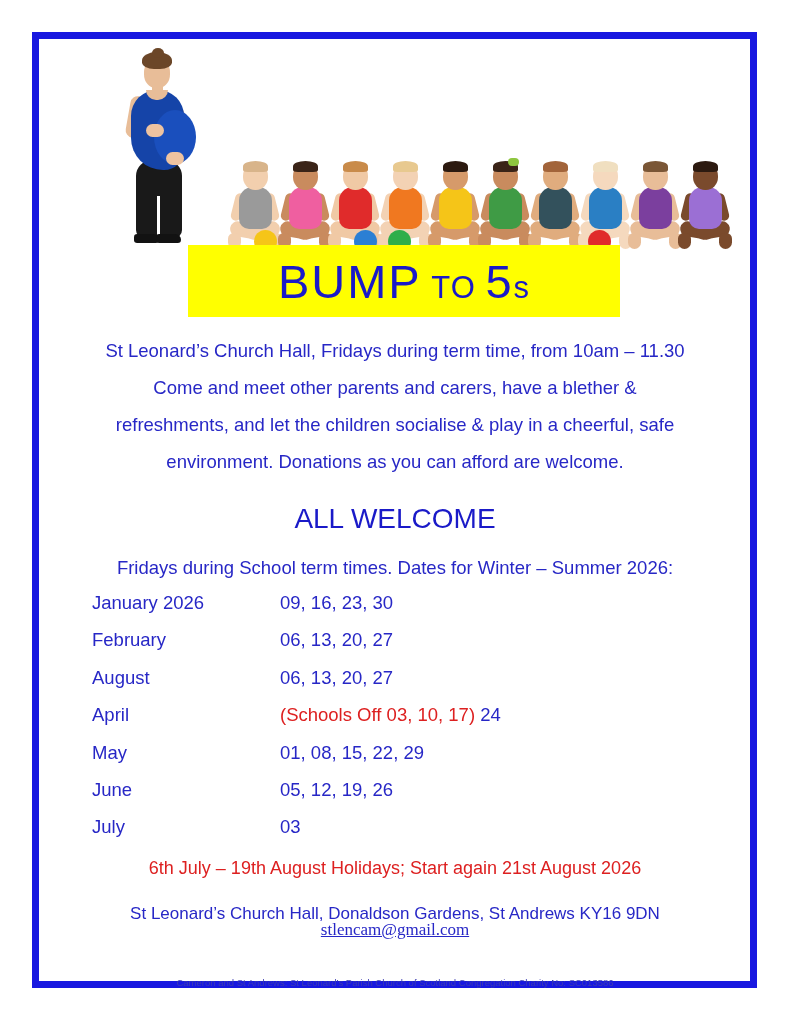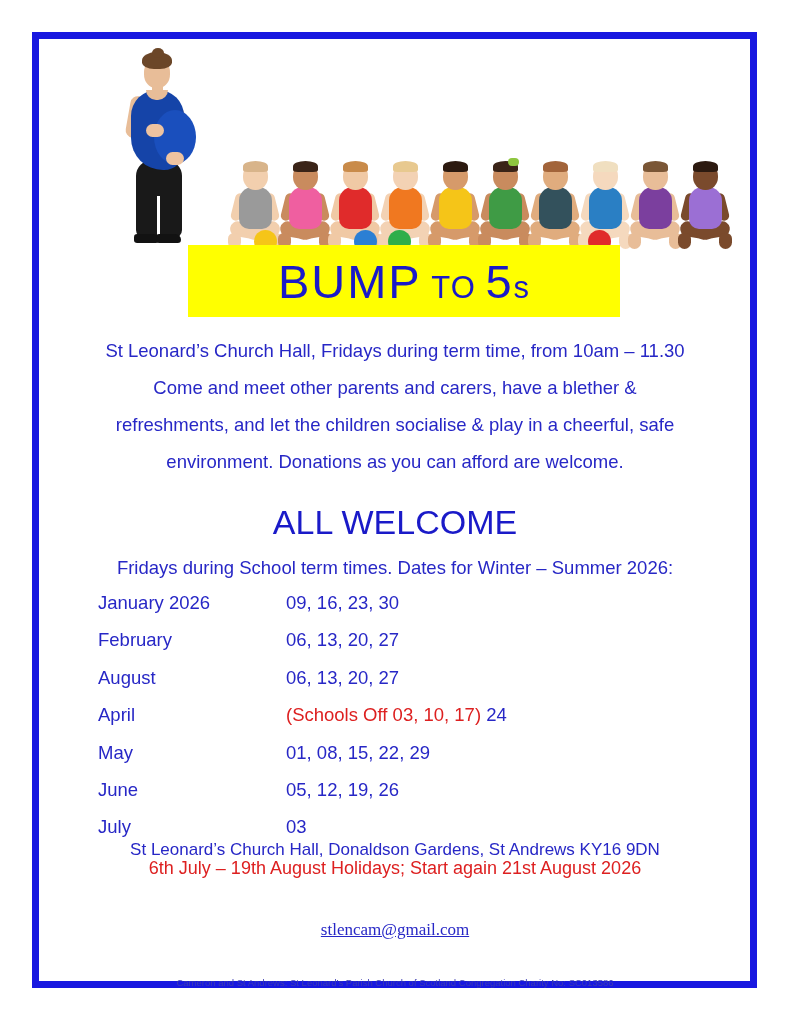--- a/index.html
+++ b/index.html
@@ -218,36 +218,36 @@
   .l2 { top: 377px; }
   .l3 { top: 414px; }
   .l4 { top: 451px; }
 
   #all-welcome {
     position: absolute;
     left: 60px; top: 503px;
     width: 670px;
     text-align: center;
     color: #1A1AC8;
-    font-size: 34px;
+    font-size: 28px;
   }
 
   #dates-intro {
     position: absolute;
     left: 60px; top: 557px;
     width: 670px;
     text-align: center;
     color: #2727C6;
     font-size: 18.5px;
   }
 
   
   #dates {
     position: absolute;
-    left: 98px;
+    left: 92px;
     top: 592px;
     width: 600px;
     text-align: center;
   }
   .date-row {
     position: relative;
     height: 37.4px;
     color: #2727C6;
     font-size: 18.5px;
   }
@@ -268,21 +268,21 @@
     left: 60px;
     width: 670px;
     text-align: center;
   }
   #foot-holiday {
     top: 858px;
     color: #DD2020;
     font-size: 18px;
   }
   #foot-address {
-    top: 840px;
+    top: 904px;
     color: #2727C6;
     font-size: 17px;
   }
   #foot-email {
     top: 920px;
     color: #2727C6;
     font-size: 17px;
   }
   #foot-email span {
     text-decoration: underline;

